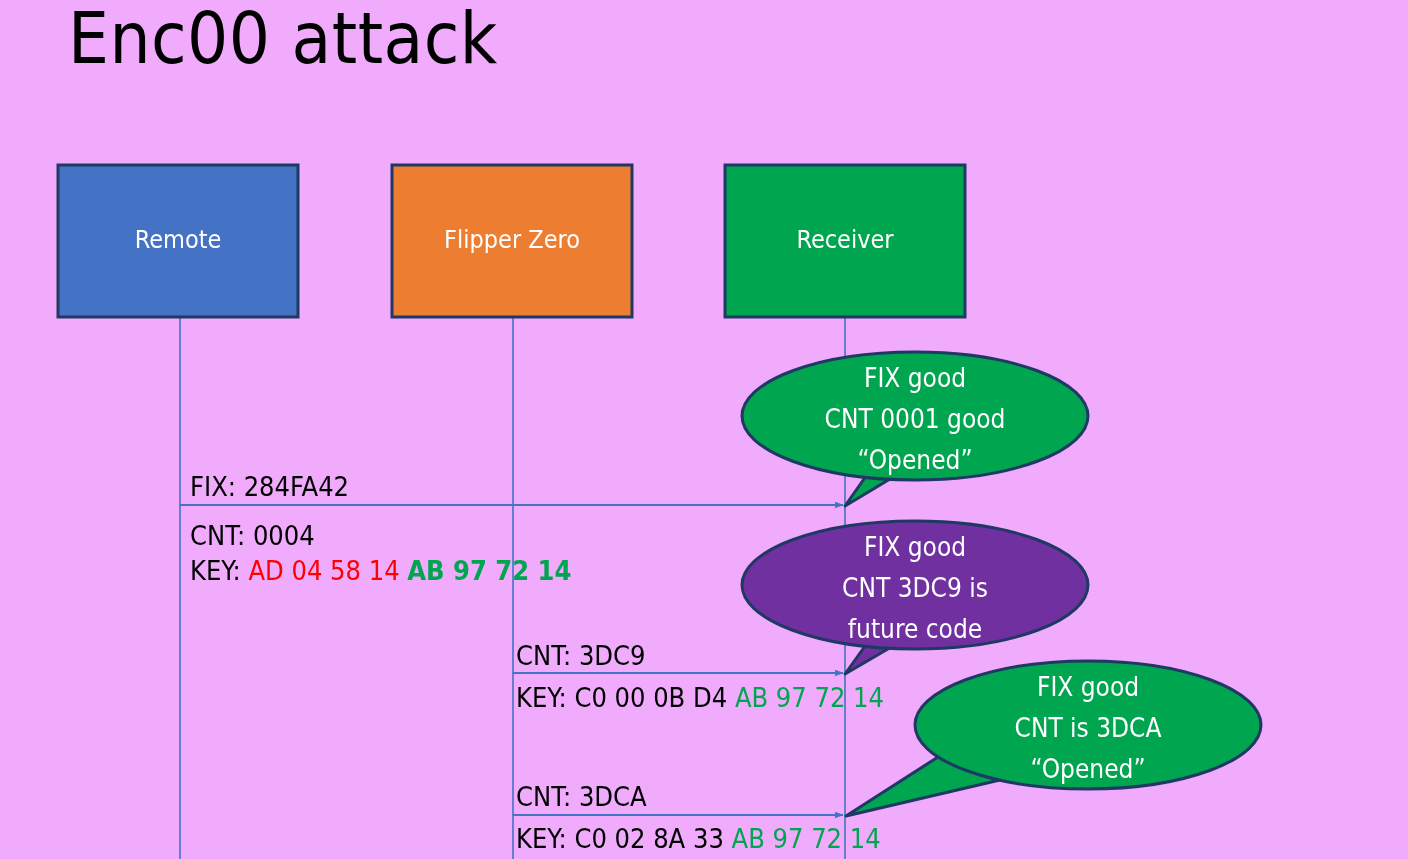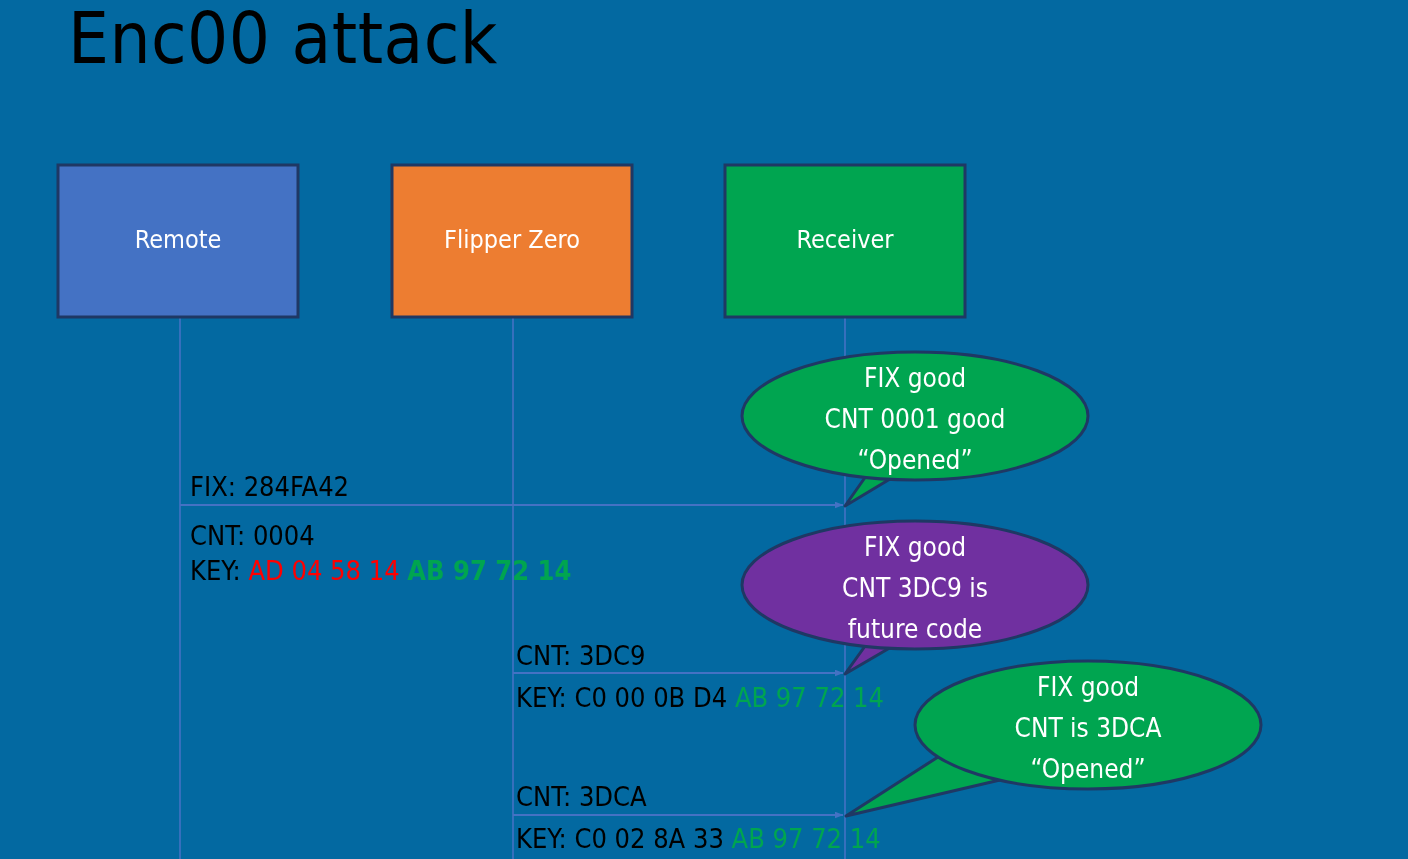--- a/index.html
+++ b/index.html
@@ -4,21 +4,21 @@
 <style>
   html, body {
     margin: 0;
     padding: 0;
     background: #ffffff;
   }
   #slide {
     position: relative;
     width: 1408px;
     height: 859px;
-    background: #0369a1;
+    background: #f0abfc;
     overflow: hidden;
     font-family: "DejaVu Sans", "Liberation Sans", sans-serif;
   }
   #title {
     position: absolute;
     left: 68px;
     top: -4px;
     font-family: "DejaVu Sans Condensed", "DejaVu Sans", "Liberation Sans", sans-serif;
     font-size: 72px;
     font-weight: 300;

